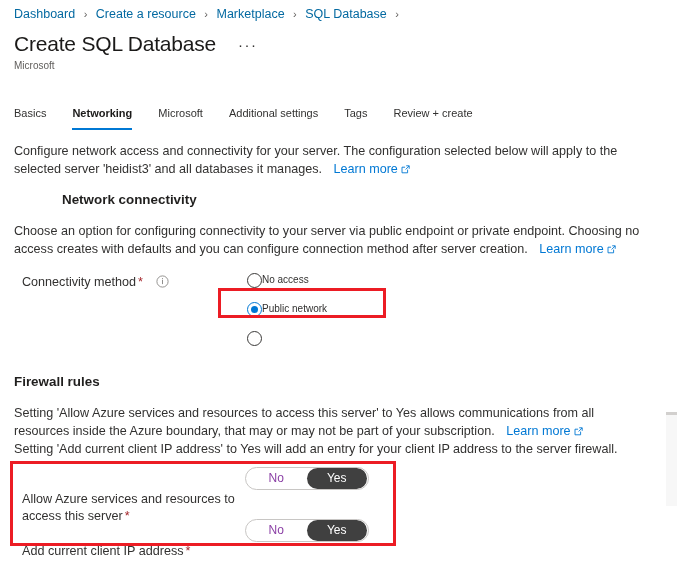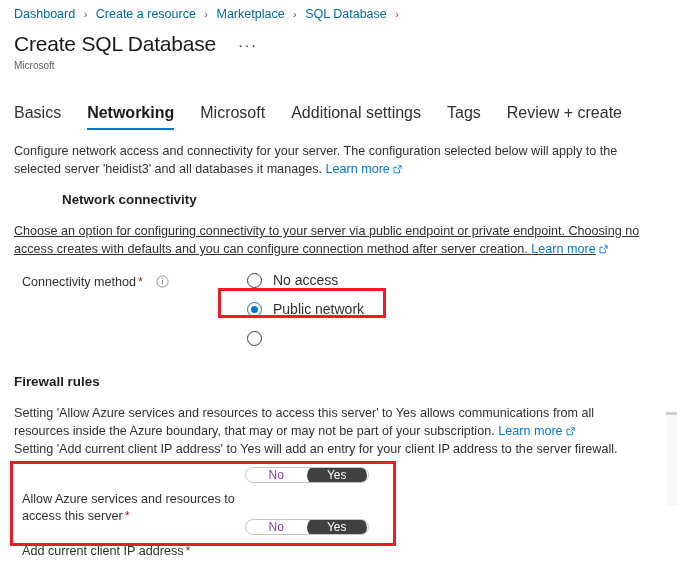--- a/index.html
+++ b/index.html
@@ -72,21 +72,21 @@
     position: absolute;
     top: 104px;
     left: 14px;
     right: 0;
     height: 30px;
     display: flex;
     align-items: flex-start;
   }
   .tab {
     position: relative;
-    font-size: 16px;
+    font-size: 11px;
     line-height: 18px;
     color: #323130;
     padding: 0 0 8px 0;
     margin-right: 26px;
     cursor: pointer;
     white-space: nowrap;
   }
   .tab.active {
     font-weight: 600;
     color: #1b1a19;
@@ -103,39 +103,40 @@
 
   
   .para {
     position: absolute;
     left: 14px;
     font-size: 12.6px;
     line-height: 18px;
     color: #323130;
   }
   .p-intro { top: 142px; width: 626px; }
-  .p-netconn { top: 222px; width: 638px; text-decoration: underline; }
+  .p-netconn { top: 222px; width: 638px; }
   .p-firewall { top: 404px; width: 636px; }
 
   .section-head {
     position: absolute;
     left: 14px;
     font-size: 13.4px;
     font-weight: 600;
     color: #201f1e;
     line-height: 18px;
   }
   .h-network { top: 191px; padding-left: 48px; }
   .h-firewall { top: 373px; }
 
   .link {
     color: #0078d4;
     cursor: pointer;
     text-decoration: none;
     white-space: nowrap;
+    margin-left: 8px;
   }
   .ext-icon {
     display: inline-block;
     vertical-align: -1px;
     margin-left: 3px;
   }
 
   
   .field-label {
     position: absolute;
@@ -186,24 +187,24 @@
     content: "";
     position: absolute;
     left: 3px;
     top: 3px;
     width: 7px;
     height: 7px;
     border-radius: 50%;
     background: #0078d4;
   }
   .radio-text {
-    font-size: 14px;
-    line-height: 18px;
-    color: #323130;
-    margin-left: 11px;
+    font-size: 10px;
+    line-height: 18px;
+    color: #323130;
+    margin-left: 0;
     white-space: nowrap;
   }
 
   
   .hl-box {
     position: absolute;
     border: 3px solid #ec1c24;
     box-sizing: border-box;
     pointer-events: none;
   }
@@ -229,21 +230,21 @@
     color: #323130;
     width: 215px;
     margin-top: 20px;
   }
   .tl-1 { top: 471px; }
   .tl-2 { top: 523px; }
 
   .pill {
     position: absolute;
     width: 124px;
-    height: 16px;
+    height: 23px;
     border: 1px solid #c8c6c4;
     border-radius: 12px;
     box-sizing: border-box;
     background: #ffffff;
     display: flex;
     align-items: center;
     cursor: pointer;
     overflow: hidden;
   }
   .pill-1 { left: 245px; top: 467px; }

